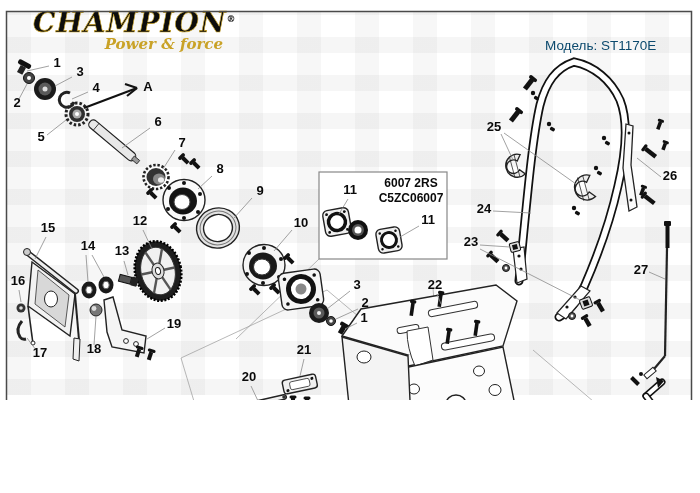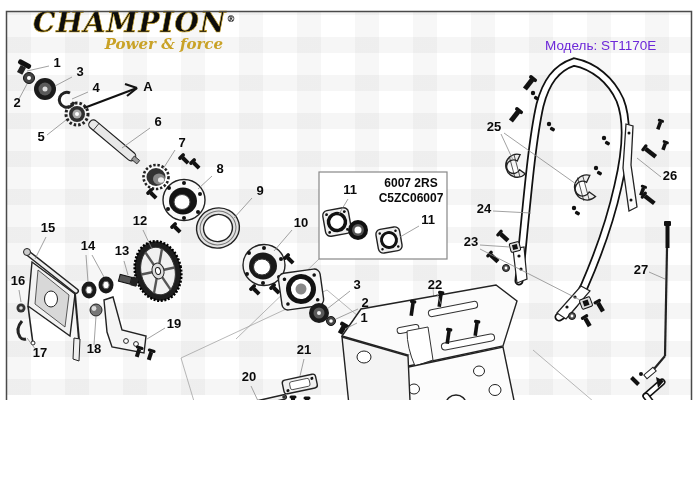--- a/index.html
+++ b/index.html
@@ -13,21 +13,21 @@
   }
   svg{position:absolute;left:0;top:0;}
   .logo{position:absolute;left:33px;top:8px;width:202px;text-align:center;}
   .logo-brand{font-family:"DejaVu Serif",serif;font-style:italic;font-weight:bold;
     font-size:28px;line-height:1.1;color:#0d0d0d;letter-spacing:1px;
     -webkit-text-stroke:0.6px #c9a227;white-space:nowrap;}
   .logo-brand sup{font-size:9px;-webkit-text-stroke:0;vertical-align:super;}
   .logo-tagline{font-family:"DejaVu Serif",serif;font-style:italic;font-weight:bold;
     font-size:15px;color:#c9a227;text-align:right;padding-right:12px;margin-top:-4px;}
   .doc-title{position:absolute;left:233px;top:38px;font-size:13.5px;color:#1a1a1a;}
-  .doc-model{position:absolute;left:545px;top:38px;font-size:13.5px;color:#6d28d9;}
+  .doc-model{position:absolute;left:545px;top:38px;font-size:13.5px;color:#0c4a6e;}
   .part-label{font:bold 13px "Liberation Sans",sans-serif;fill:#0a0a0a;text-anchor:middle;}
   .callout-text{font:bold 12px "Liberation Sans",sans-serif;fill:#0a0a0a;text-anchor:middle;}
   .leader{stroke:#8a8a8a;stroke-width:0.8;}
   .ghost{stroke:#9a9a9a;stroke-width:0.7;fill:none;}
 </style>
 </head>
 <body>
 
 <div id="page">
   <div id="watermark"></div>

